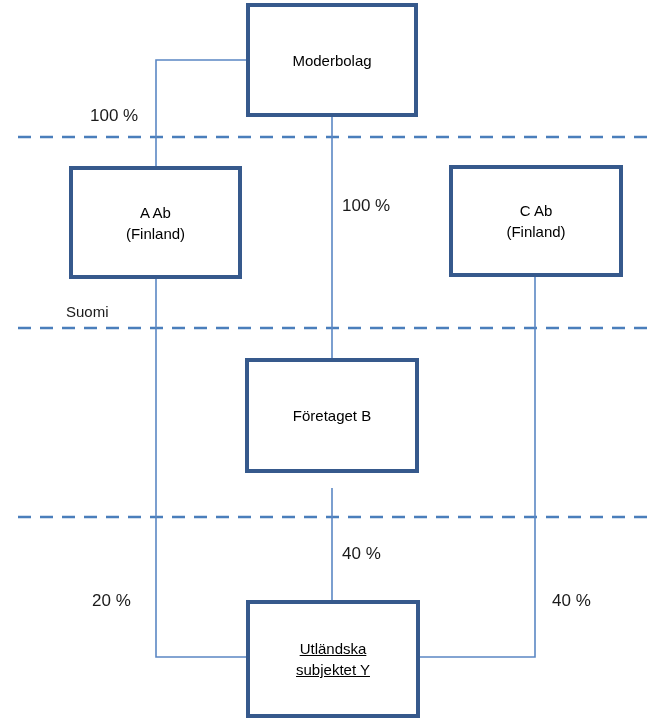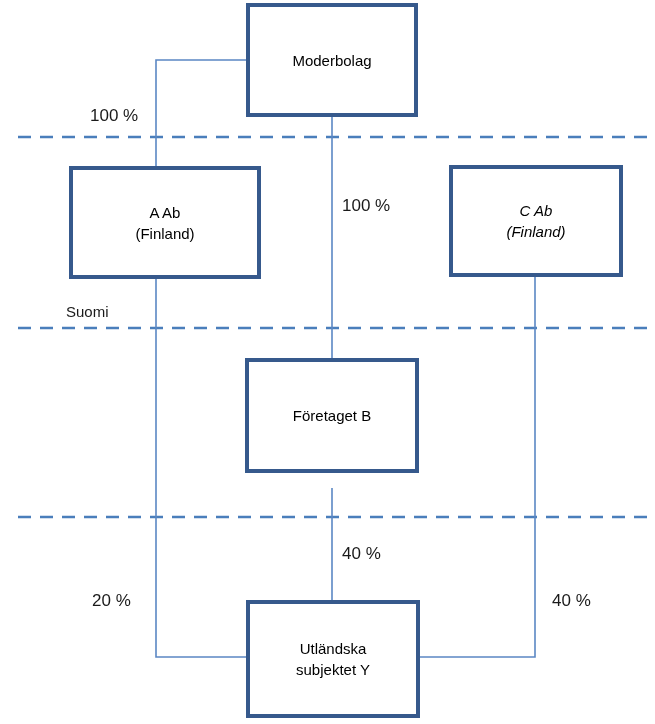--- a/index.html
+++ b/index.html
@@ -75,35 +75,35 @@
       <polyline points="156,279 156,657 246,657"></polyline>
       <polyline points="332,488 332,600"></polyline>
       <polyline points="535,277 535,657 420,657"></polyline>
     </g>
   </svg>
 
   <div class="node" style="left:246px; top:3px; width:172px; height:114px;">
     <span>Moderbolag</span>
   </div>
 
-  <div class="node" style="left:69px; top:166px; width:192px; height:113px;">
+  <div class="node" style="left:69px; top:166px; width:173px; height:113px;">
     <span>A Ab</span>
     <span class="line2">(Finland)</span>
   </div>
 
-  <div class="node" style="left:449px; top:165px; width:174px; height:112px;font-style:italic;">
+  <div class="node" style="left:449px; top:165px; width:174px; height:112px;">
     <span>C Ab</span>
     <span class="line2">(Finland)</span>
   </div>
 
   <div class="node" style="left:245px; top:358px; width:174px; height:115px;">
     <span>Företaget B</span>
   </div>
 
-  <div class="node" style="left:246px; top:600px; width:174px; height:118px;">
+  <div class="node" style="left:246px; top:600px; width:174px; height:118px;text-decoration:underline;">
     <span>Utländska</span>
     <span class="line2">subjektet Y</span>
   </div>
 
   <div class="region-label" style="left:22px; top:303px;">Suomi</div>
 
   <div class="plabel" style="left:90px; top:107px;">100 %</div>
   <div class="plabel" style="left:342px; top:197px;">100 %</div>
   <div class="plabel" style="left:342px; top:545px;">40 %</div>
   <div class="plabel" style="left:92px; top:592px;">20 %</div>

